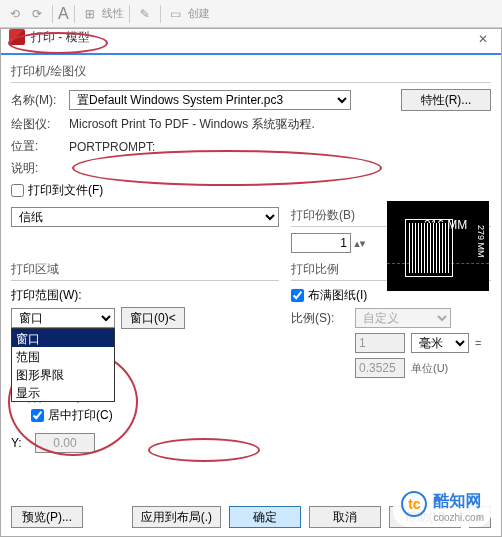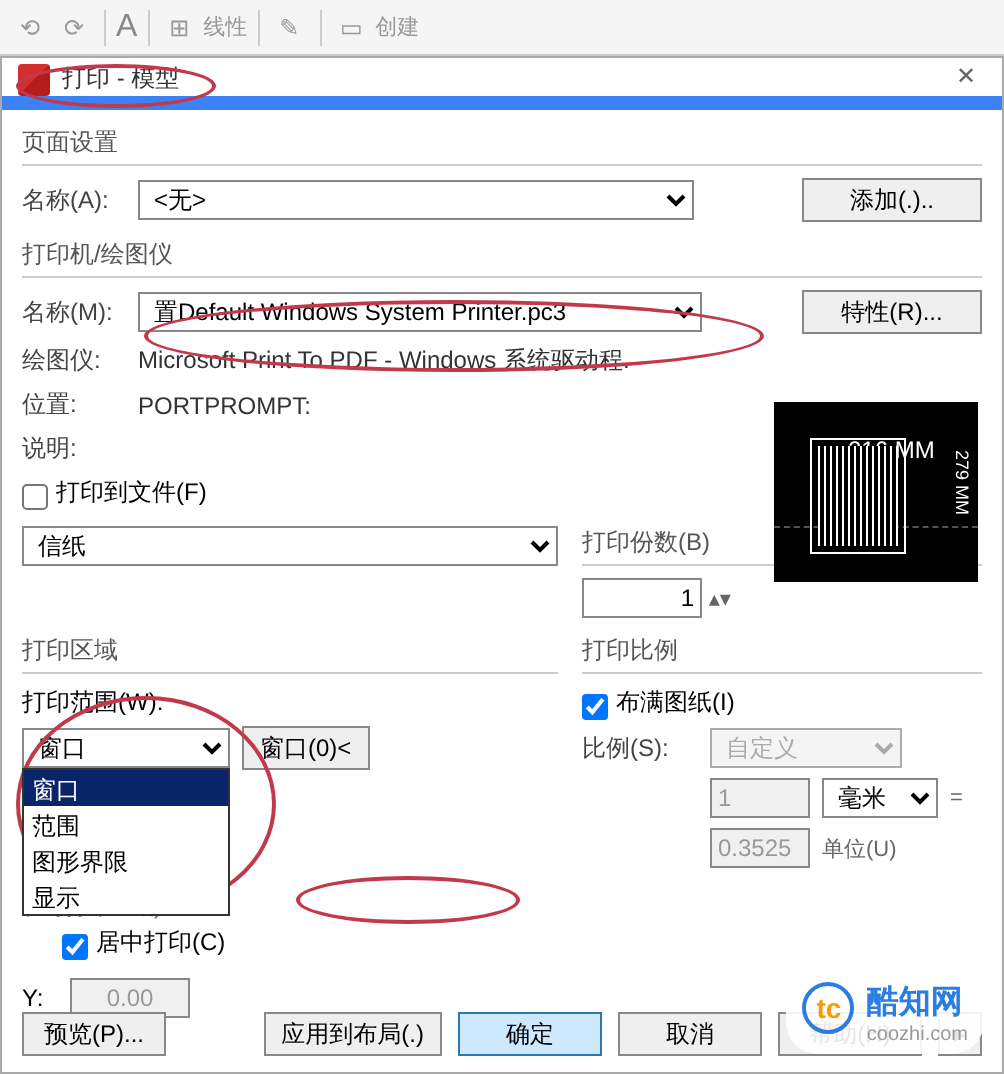--- a/index.html
+++ b/index.html
@@ -3,21 +3,21 @@
 <meta charset="utf-8">
 <style>
 *{box-sizing:border-box;margin:0;padding:0;font-family:"Microsoft YaHei",SimSun,sans-serif;font-size:12px}
 body{background:#f0f0f0;width:502px;height:537px;overflow:hidden;position:relative}
 .topbar{height:28px;background:#f5f5f5;border-bottom:1px solid #ccc;display:flex;align-items:center;gap:2px;padding:0 5px}
 .topbar .sep{width:1px;height:18px;background:#ccc;margin:0 3px}
 .topbar .ico{width:20px;height:20px;display:flex;align-items:center;justify-content:center;color:#999}
 .topbar .aico{color:#888;font-size:16px}
 .topbar .lbl{color:#999;font-size:11px}
 .dialog{position:absolute;top:28px;left:0;right:0;bottom:0;background:#fff;border:1px solid #aaa}
-.titlebar{height:26px;display:flex;align-items:flex-end;padding:0 8px;border-bottom:7px solid #3b82f6}
+.titlebar{height:26px;display:flex;align-items:flex-start;padding:0 8px;border-bottom:2px solid #3b82f6}
 .titlebar .aicon{width:16px;height:16px;background:linear-gradient(135deg,#d32f2f 50%,#b71c1c 50%);border-radius:2px;margin-right:6px}
 .titlebar .ttl{flex:1;color:#333}
 .titlebar .x{width:20px;height:20px;display:flex;align-items:center;justify-content:center;cursor:pointer;color:#666}
 .body{padding:8px 10px}
 .section{margin-bottom:8px}
 .sectitle{color:#555;border-bottom:1px solid #ccc;padding-bottom:2px;margin-bottom:6px}
 .row{display:flex;align-items:center;margin-bottom:5px;gap:6px}
 .lblw{width:52px;color:#444}
 .lblw2{width:58px;color:#444}
 select,input[type=text]{border:1px solid #888;background:#fff;height:20px;padding:0 3px;font-size:12px}
@@ -27,21 +27,21 @@
 .printer-select{width:282px}
 .name-select{width:278px}
 .preview{width:102px;height:90px;background:#000;position:absolute;right:12px;top:172px;color:#fff;font-size:9px}
 .preview .top{text-align:center;padding:17px;border-bottom:1px dashed #555}
 .preview .paper{position:absolute;left:18px;top:18px;width:48px;height:58px;border:1px solid #fff}
 .preview .paper .inner{position:absolute;inset:3px;background:repeating-linear-gradient(90deg,#fff 0,#fff 1px,#000 1px,#000 3px)}
 .preview .side{position:absolute;right:3px;top:24px;writing-mode:vertical-lr;font-size:9px}
 .twocol{display:flex;gap:12px}
 .col{flex:1}
 .col.right{max-width:200px}
-.chkrow{display:flex;align-items:flex-end;gap:4px;margin-bottom:4px}
+.chkrow{display:flex;align-items:center;gap:4px;margin-bottom:4px}
 .dd-open{position:relative;display:inline-block}
 .dd-open .ddbox{position:absolute;top:20px;left:0;width:104px;background:#fff;border:1px solid #333;z-index:10}
 .dd-open .ddbox div{padding:2px 4px;height:18px;cursor:pointer}
 .dd-open .ddbox div.sel{background:#0a246a;color:#fff}
 .footer{position:absolute;bottom:8px;left:10px;right:10px;display:flex;gap:8px;align-items:center}
 .footer .btn{min-width:72px}
 .footer .btn.primary{background:#cde8ff;border-color:#2a7ab0}
 .footer .spacer{flex:1}
 .expbtn{width:22px;height:22px;border:1px solid #888;background:#efefef;display:flex;align-items:center;justify-content:center;cursor:pointer}
 .redcircle{position:absolute;border:2px solid #c1394b;border-radius:50%;pointer-events:none}
@@ -72,31 +72,20 @@
 
 <div class="dialog">
   <div class="titlebar">
     <div class="aicon"></div>
     <div class="ttl">打印 - 模型</div>
     <div class="x">✕</div>
   </div>
 
   <div class="body">
 
-    <div class="section">
-      <div class="sectitle">页面设置</div>
-      <div class="row">
-        <span class="lblw">名称(A):</span>
-        <select class="name-select">
-          <option>&lt;无&gt;</option>
-        </select>
-        <span style="flex:1"></span>
-        <button class="btn" style="width:90px">添加(.)..</button>
-      </div>
-    </div>
 
     <div class="section">
       <div class="sectitle">打印机/绘图仪</div>
       <div class="row">
         <span class="lblw">名称(M):</span>
         <select class="printer-select">
           <option>置Default Windows System Printer.pc3</option>
         </select>
         <span style="flex:1"></span>
         <button class="btn" style="width:90px">特性(R)...</button>

